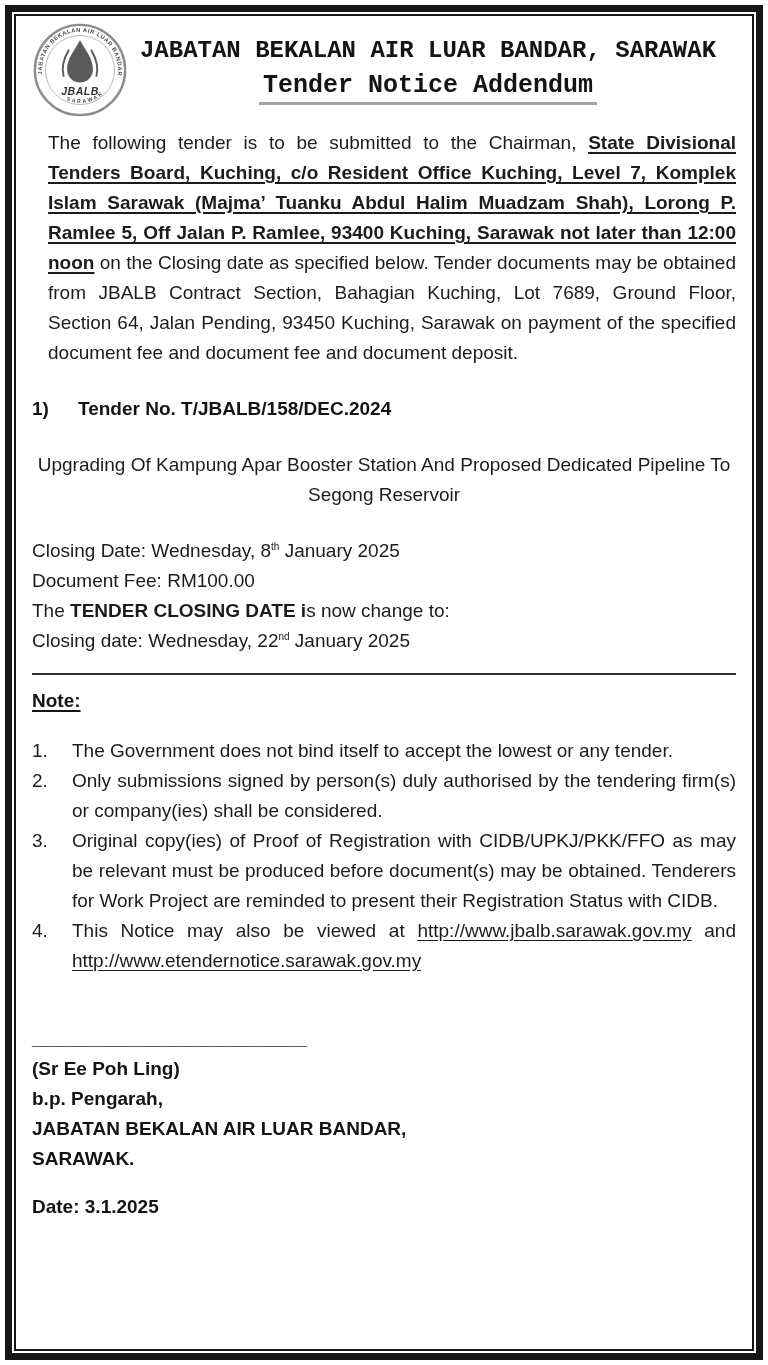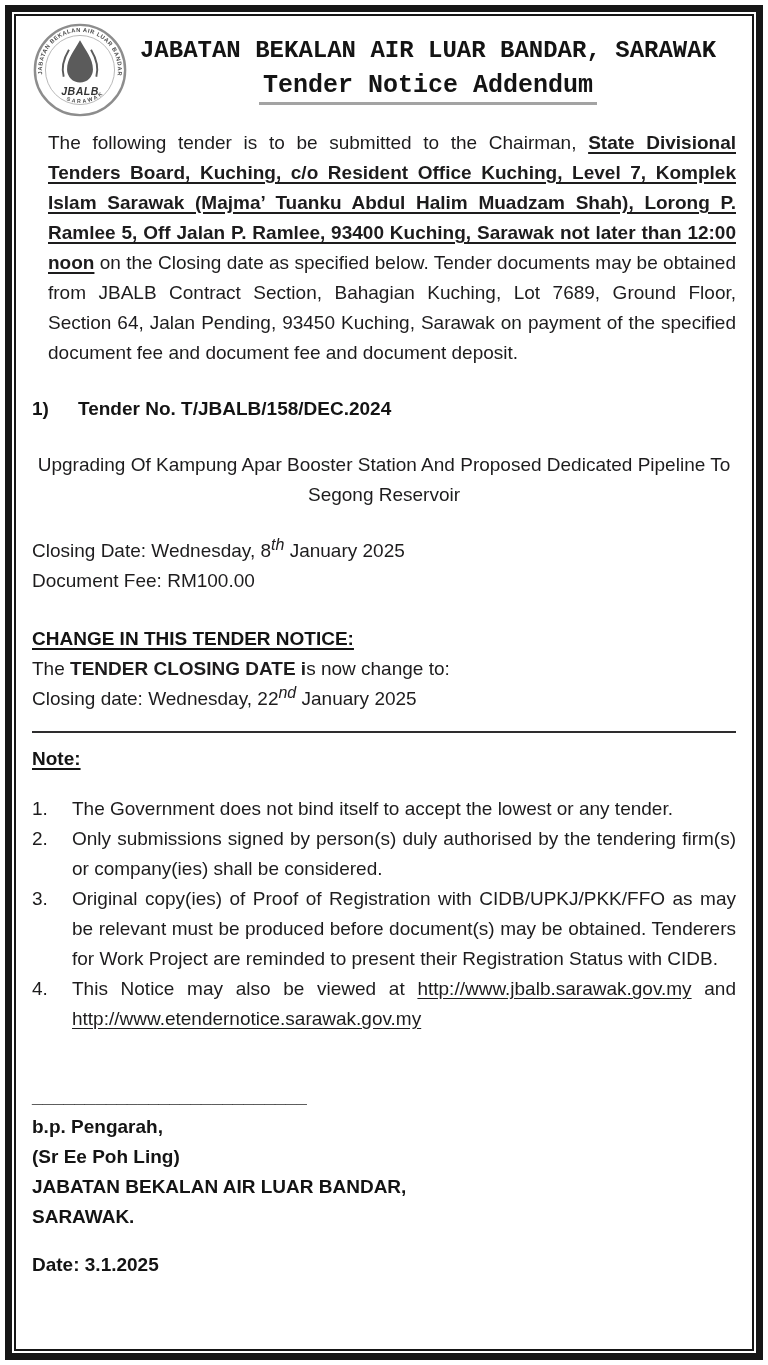--- a/index.html
+++ b/index.html
@@ -29,21 +29,21 @@
 
   .upkj-row { display:flex; margin-top:26px; }
   .upkj-c1 { width:285px; }
   .upkj-c2 { width:288px; }
   .upkj-c3 { flex:1; }
   .b { font-weight:bold; }
 
   .blk26 { margin-top:26px; }
   .blk28 { margin-top:28px; }
 
-  sup { font-size:16px; line-height:0; vertical-align:super;font-style:italic; }
+  sup { font-size:10px; line-height:0; vertical-align:super; }
 
   .hu { font-weight:bold; color:#141414; text-decoration:underline; text-decoration-thickness:2px; text-underline-offset:3px; }
 
   hr.divider { border:none; border-top:2px solid #2e2d2e; margin:17px 0 11px 0; }
 
   .note-heading { margin-bottom:20px; }
   .note-item { display:flex; }
   .note-item .n { width:40px; flex:0 0 auto; }
   .note-item .t { flex:1; text-align:justify; }
   a.url { color:inherit; text-decoration:underline; text-underline-offset:3px; }
@@ -89,21 +89,20 @@
       <p class="intro"><span>The following tender is to be submitted to the Chairman, </span><span class="bu">State Divisional Tenders Board, Kuching, c/o Resident Office Kuching, Level 7, Komplek Islam Sarawak (Majma’ Tuanku Abdul Halim Muadzam Shah), Lorong P. Ramlee 5, Off Jalan P. Ramlee, 93400 Kuching, Sarawak not later than 12:00 noon</span><span> on the Closing date as specified below.  Tender documents may be obtained from JBALB Contract Section, Bahagian Kuching, Lot 7689, Ground Floor, Section 64, Jalan Pending, 93450 Kuching, Sarawak on payment of the specified document fee and document fee and document deposit.</span></p>
 
       <div class="tender-heading"><span class="num">1)</span><span>Tender No. T/JBALB/158/DEC.2024</span></div>
 
       <p class="desc">Upgrading Of Kampung Apar Booster Station And Proposed Dedicated Pipeline To Segong Reservoir</p>
 
 
       <div class="blk26"><span>Closing Date:  Wednesday, 8</span><sup>th</sup><span> January 2025</span></div>
       <div>Document Fee:  RM100.00</div>
 
-      <div class="blk28 hu">CHANGE IN THIS TENDER NOTICE:</div>
       <div><span>The </span><span class="b">TENDER CLOSING DATE i</span><span>s now change to:</span></div>
       <div><span>Closing date: Wednesday, 22</span><sup>nd</sup><span> January 2025</span></div>
 
       <hr class="divider">
 
       <div class="hu note-heading">Note:</div>
 
       <div class="note-item">
         <span class="n">1.</span>
         <div class="t">The Government does not bind itself to accept the lowest or any tender.</div>
@@ -116,22 +115,22 @@
         <span class="n">3.</span>
         <div class="t">Original copy(ies) of Proof of Registration with CIDB/UPKJ/PKK/FFO as may be relevant must be produced before document(s) may be obtained.  Tenderers for Work Project are reminded to present their Registration Status with CIDB.</div>
       </div>
       <div class="note-item">
         <span class="n">4.</span>
         <div class="t"><span>This Notice may also be viewed at </span><a class="url" href="#">http://www.jbalb.sarawak.gov.my</a><span> and </span><a class="url" href="#">http://www.etendernotice.sarawak.gov.my</a></div>
       </div>
 
       <div class="sig">
         <div>__________________________</div>
+        <div>(Sr Ee Poh Ling)</div>
         <div>b.p. Pengarah,</div>
-        <div>(Sr Ee Poh Ling)</div>
         <div>JABATAN BEKALAN AIR LUAR BANDAR,</div>
         <div>SARAWAK.</div>
       </div>
 
       <div class="date-line">Date: 3.1.2025</div>
 
     </div>
   </div>
 </div>
 

